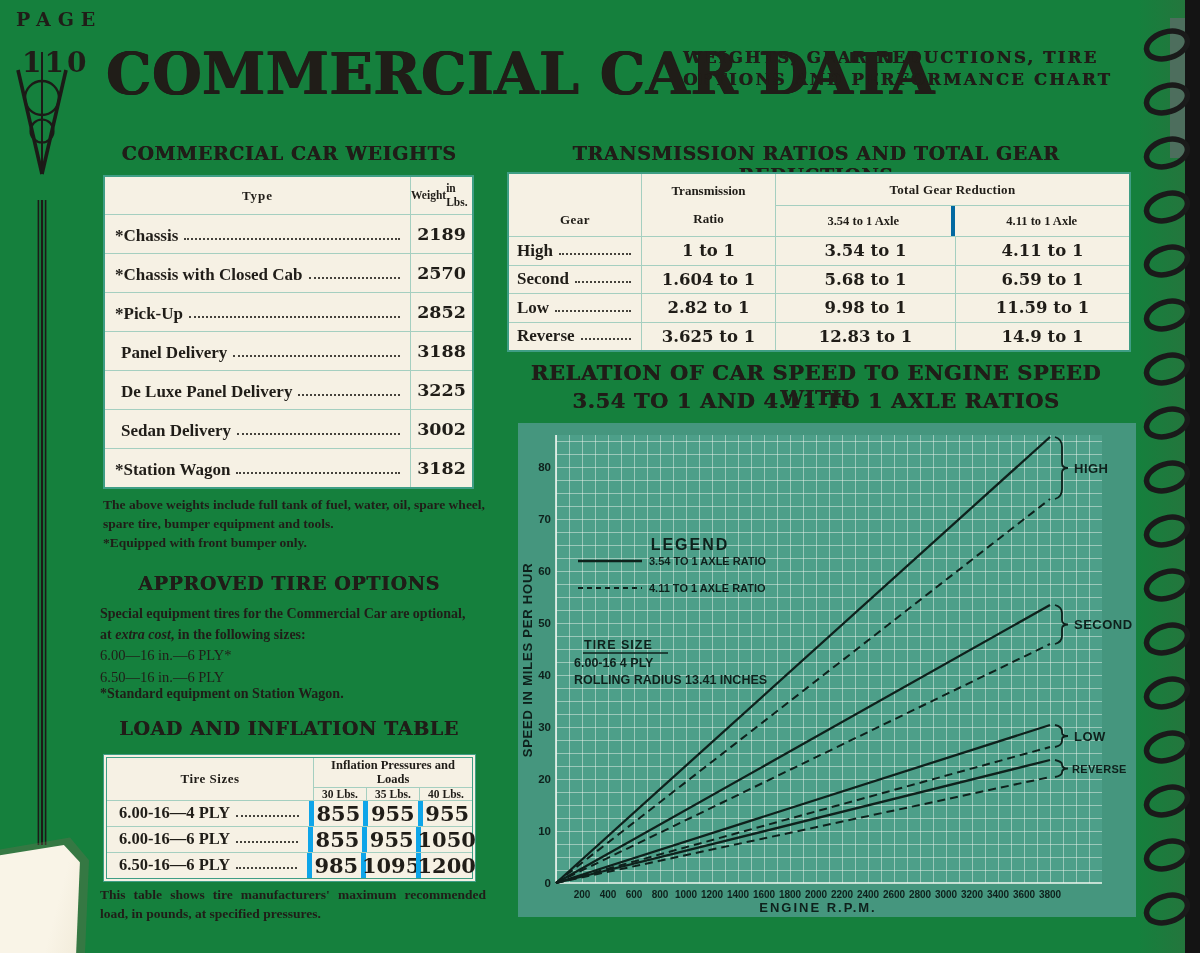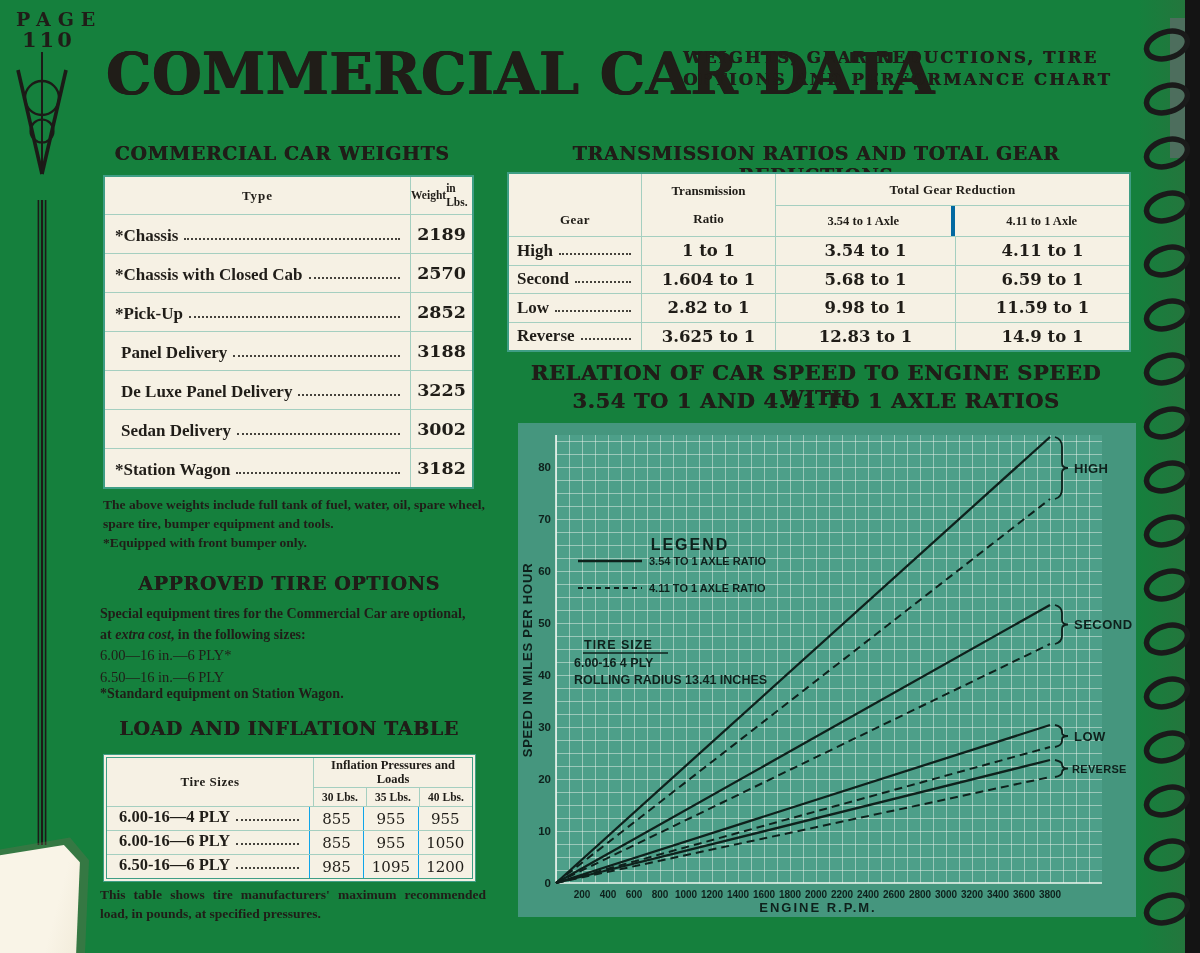--- a/index.html
+++ b/index.html
@@ -4,21 +4,21 @@
 <style>
   * { box-sizing: border-box; margin: 0; padding: 0; }
   html,body { width:1200px; height:953px; }
   body { font-family: "Liberation Serif", serif; color:#201d18; background:#e8e2d2; }
   #page { position:relative; width:1200px; height:953px; background:#15803d; overflow:hidden; }
 
   .abs { position:absolute; }
 
   
   .page-label { left:16px; top:8px; font-family:"DejaVu Serif", serif; font-weight:bold; font-size:19px; letter-spacing:7px; }
-  .page-number { left:22px; top:27px; font-family:"DejaVu Serif", serif; font-weight:bold; font-size:21px; letter-spacing:3px; }
+  .page-number { left:22px; top:46px; font-family:"DejaVu Serif", serif; font-weight:bold; font-size:28px; letter-spacing:3px; }
   .main-title { left:106px; top:40px; font-family:"DejaVu Serif", serif; font-weight:bold; font-size:57px; letter-spacing:0.5px;
                 text-shadow:0.8px 0 0 currentColor, -0.4px 0 0 currentColor; white-space:nowrap; }
   .subtitle { left:683px; top:47px; font-family:"DejaVu Serif", serif; font-weight:bold; font-size:16.5px; letter-spacing:2.2px; line-height:1.32;
               text-shadow:0.5px 0 0 currentColor; white-space:nowrap; }
 
   .h2 { position:absolute; font-family:"DejaVu Serif", serif; font-weight:bold; font-size:19px; letter-spacing:0.6px; text-align:center;
         text-shadow:0.4px 0 0 currentColor; }
 
   
   .teal-border { border:2px solid #3f9e85; background:#f6f1e4; }
@@ -47,22 +47,22 @@
   .ltable { width:100%; height:100%; border:1px solid #3f9e85; display:flex; flex-direction:column; }
   .lt-head { display:flex; height:50px; }
   .lt-tire-h { width:206px; display:flex; align-items:center; justify-content:center; font-weight:bold; font-size:13px; letter-spacing:0.5px; }
   .lt-right-h { flex:1; border-left:1px solid #a5cfc0; display:flex; flex-direction:column; }
   .lt-group { height:29px; display:flex; align-items:center; justify-content:center; text-align:center; font-weight:bold; font-size:12.5px; line-height:1.1; padding:0 4px; }
   .lt-press { flex:1; display:flex; border-top:1px solid #a5cfc0; }
   .lt-press div { flex:1; display:flex; align-items:center; justify-content:center; font-weight:bold; font-size:11.5px; }
   .lt-press div + div { border-left:1px solid #a5cfc0; }
   .lt-row { flex:1; display:flex; border-top:1px solid #a5cfc0; }
   .lt-size { width:206px; display:flex; align-items:flex-end; padding:0 0 3px 12px; font-weight:bold; font-size:16.5px; }
-  .lt-val { width:55.6px; border-left:1px solid #0ea5e9; display:flex; align-items:center; justify-content:center;
-            font-family:"DejaVu Serif", serif; font-weight:normal; font-size:15px; }
+  .lt-val { width:55.6px; border-left:5px solid #0ea5e9; display:flex; align-items:center; justify-content:center;
+            font-family:"DejaVu Serif", serif; font-weight:bold; font-size:21px; }
 
   
   .ttable { left:507px; top:172px; width:624px; height:180px; display:flex; flex-direction:column; }
   .tt-head { display:flex; height:62px; }
   .tt-gear-h { width:132px; display:flex; align-items:flex-end; justify-content:center; padding-bottom:8px; font-weight:bold; font-size:13px; letter-spacing:0.5px; }
   .tt-ratio-h { width:134px; border-left:1px solid #a5cfc0; display:flex; flex-direction:column; align-items:center; justify-content:space-between; padding:9px 0; font-weight:bold; font-size:13px; }
   .tt-total-h { flex:1; border-left:1px solid #a5cfc0; display:flex; flex-direction:column; }
   .tt-total-t { height:31px; display:flex; align-items:center; justify-content:center; font-weight:bold; font-size:13px; letter-spacing:0.3px; }
   .tt-axles { flex:1; display:flex; border-top:1px solid #a5cfc0; }
   .tt-axles div { flex:1; display:flex; align-items:center; justify-content:center; font-weight:bold; font-size:12.5px; }
@@ -114,21 +114,21 @@
       <line x1="43.6" y1="148" x2="43.6" y2="793" stroke-width="1.6"></line>
     </g>
   </svg>
 
   <h1 class="abs main-title">COMMERCIAL CAR DATA</h1>
   <div class="abs subtitle">
     <div>WEIGHTS, GEAR REDUCTIONS, TIRE</div>
     <div>OPTIONS AND PERFORMANCE CHART</div>
   </div>
 
-  <div class="h2" style="left:93px; top:142px; width:378px;">COMMERCIAL CAR WEIGHTS</div>
+  <div class="h2" style="left:100px; top:142px; width:378px;">COMMERCIAL CAR WEIGHTS</div>
 
   <div class="abs teal-border wtable">
     <div class="wt-head">
       <div class="wt-type-h">Type</div>
       <div class="wt-weight-h">
         <span>Weight</span>
         <span>in Lbs.</span>
       </div>
     </div>
     <div class="wt-row">

